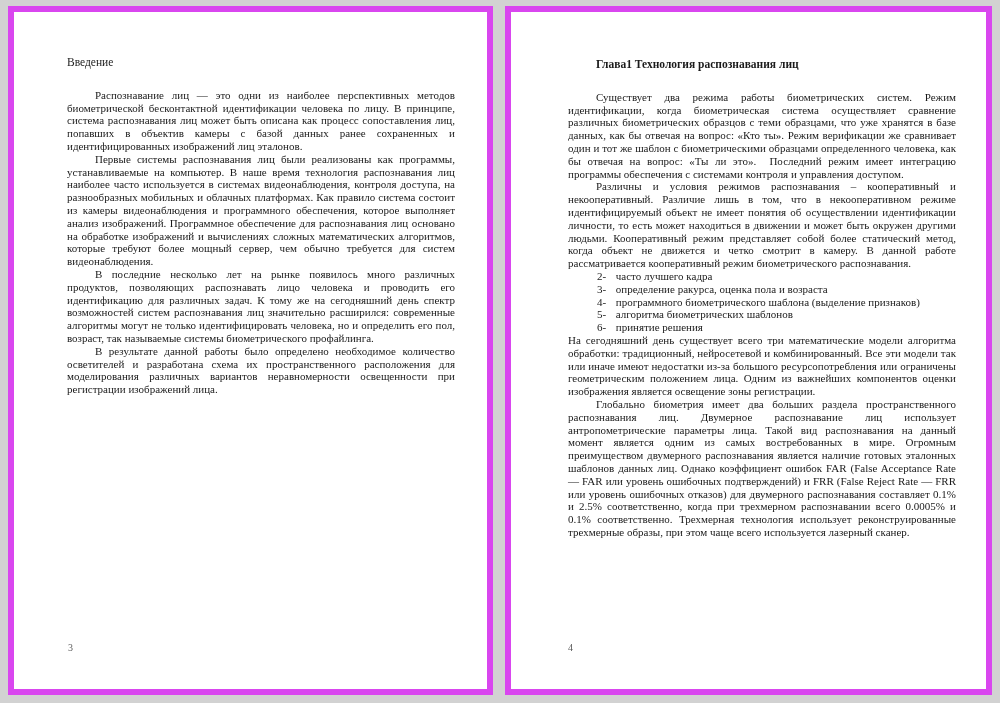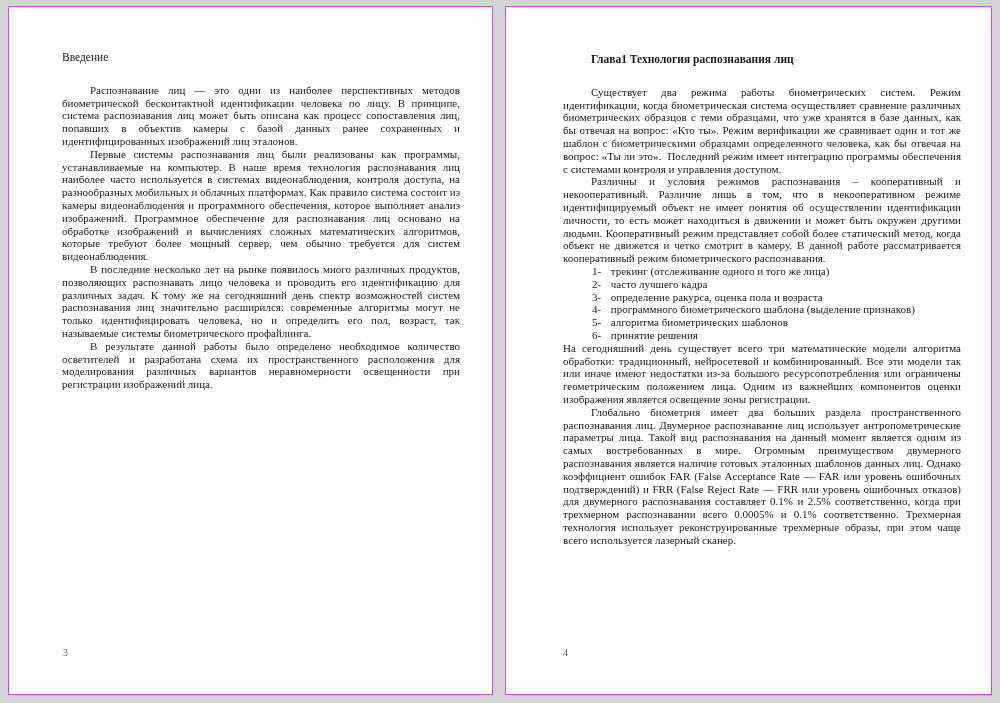--- a/index.html
+++ b/index.html
@@ -14,21 +14,21 @@
     position: relative;
     width: 1000px;
     height: 703px;
     background: #d2d2d2;
   }
   .page {
     position: absolute;
     top: 6px;
     height: 689px;
     background: #ffffff;
-    border: 1px solid #d946ef;
+    border: 6px solid #d946ef;
     box-sizing: border-box;
     color: #1a1a1a;
   }
   .page-left {
     left: 8px;
     width: 485px;
     padding: 44px 32px 0 53px;
   }
   .page-right {
     left: 505px;
@@ -88,24 +88,20 @@
     <div class="page-number">3</div>
   </div>
 
   <div class="page page-right">
     <div class="doc-title indent">Глава1 Технология распознавания лиц</div>
     <p class="para indent-first">Существует два режима работы биометрических систем. Режим идентификации, когда биометрическая система осуществляет сравнение различных биометрических образцов с теми образцами, что уже хранятся в базе данных, как бы отвечая на вопрос: «Кто ты». Режим верификации же сравнивает один и тот же шаблон с биометрическими образцами определенного человека, как бы отвечая на вопрос: «Ты ли это».&nbsp; Последний режим имеет интеграцию программы обеспечения с системами контроля и управления доступом.</p>
     <p class="para indent-first">Различны и условия режимов распознавания – кооперативный и некооперативный. Различие лишь в том, что в некооперативном режиме идентифицируемый объект не имеет понятия об осуществлении идентификации личности, то есть может находиться в движении и может быть окружен другими людьми. Кооперативный режим представляет собой более статический метод, когда объект не движется и четко смотрит в камеру. В данной работе рассматривается кооперативный режим биометрического распознавания.</p>
 
     <div class="num-list">
       <div class="list-item">
-        <span class="list-num">1-</span>
-        <span>трекинг (отслеживание одного и того же лица)</span>
-      </div>
-      <div class="list-item">
         <span class="list-num">2-</span>
         <span>часто лучшего кадра</span>
       </div>
       <div class="list-item">
         <span class="list-num">3-</span>
         <span>определение ракурса, оценка пола и возраста</span>
       </div>
       <div class="list-item">
         <span class="list-num">4-</span>
         <span>программного биометрического шаблона (выделение признаков)</span>

